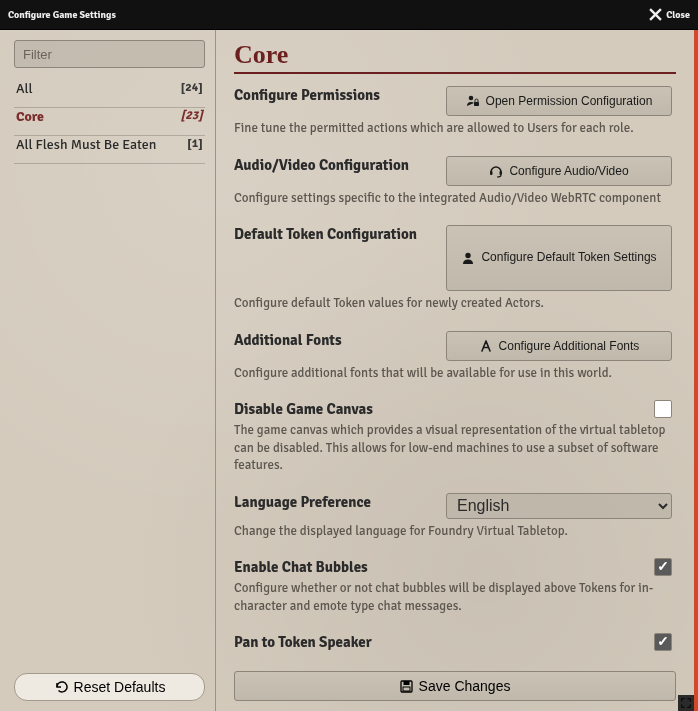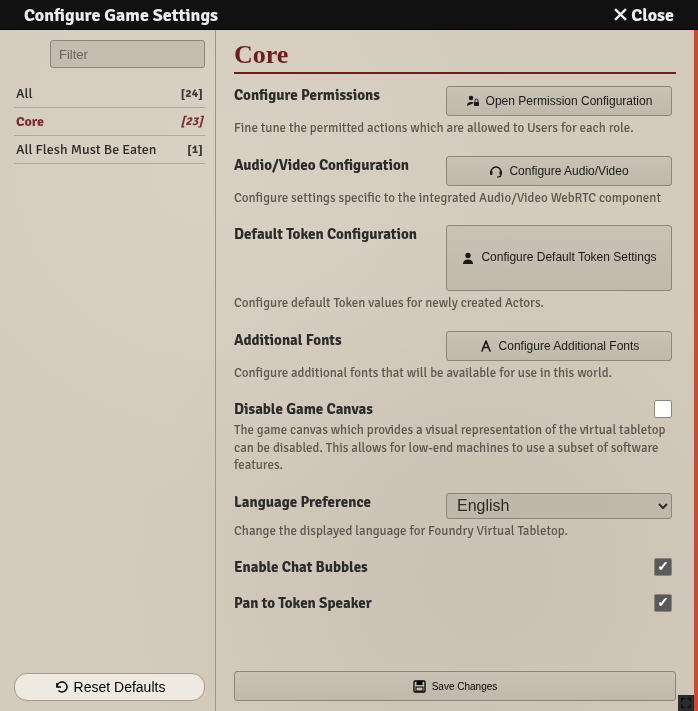--- a/index.html
+++ b/index.html
@@ -8,22 +8,22 @@
     width: 698px; height: 711px;
     display: flex; flex-direction: column;
     background: #d4cbbd;
     position: relative;
   }
   .titlebar {
     height: 30px;
     background: #111;
     color: #eee;
     display: flex; align-items: center;
-    padding: 0 24px;
-    font-size: 18px;
+    padding: 0 8px;
+    font-size: 10px;
     font-weight: bold;
     border-bottom: 1px solid #000;
     flex: 0 0 auto;
   }
   .titlebar .title { flex: 1; }
   .titlebar .close {
     display: flex; align-items: center; gap: 4px;
     cursor: pointer; font-weight: bold;
   }
   .titlebar .close svg { width: 13px; height: 13px; fill: #eee; }
@@ -44,26 +44,25 @@
   .filter-input {
     height: 28px;
     background: rgba(180,173,160,0.55);
     border: 1px solid #8d857a;
     border-radius: 3px;
     padding: 0 8px;
     font-size: 13px;
     color: #4a4a4a;
     outline: none;
     margin-bottom: 12px;
-    margin-left: 36px;
   }
   .filter-input::placeholder { color: #6b645c; }
   .cat-list { list-style: none; }
   .cat-item {
-    display: flex; justify-content: space-between; align-items: center;
+    display: flex; justify-content: space-between; 
     height: 28px;
     font-size: 14px;
     color: #2b2b2b;
     border-bottom: 1px solid rgba(120,113,102,0.4);
     cursor: pointer;
     padding: 0 2px;
   }
   .cat-item.active { color: #7b2c2c; font-weight: bold; }
   .cat-item .count { font-size: 12px; color: #3a3a3a; font-weight: bold; }
   .cat-item.active .count { color: #7b2c2c; font-style: italic; }
@@ -154,21 +153,21 @@
   }
   .footer {
     flex: 0 0 auto;
     padding: 8px 0 10px 0;
   }
   .save-btn {
     width: 100%; height: 30px;
     background: linear-gradient(#c9c2b5, #bfb8ab);
     border: 1px solid #8d857a;
     border-radius: 3px;
-    font-size: 10px;
+    font-size: 14px;
     display: flex; align-items: center; justify-content: center; gap: 6px;
     cursor: pointer;
   }
   .save-btn svg { width: 13px; height: 13px; }
   .resize-handle {
     position: absolute; right: 0; bottom: 0;
     width: 16px; height: 16px;
     background: #2a2a2a;
     cursor: nwse-resize;
     display: flex; align-items: center; justify-content: center;
@@ -339,20 +338,21 @@
           <div class="setting-hint">Change the displayed language for Foundry Virtual Tabletop.</div>
         </div>
 
         <div class="setting">
           <div class="setting-row">
             <span class="setting-label">Enable Chat Bubbles</span>
             <div class="right-ctrl">
               <span class="checkbox checked"></span>
             </div>
           </div>
+          <div class="setting-hint">Configure whether or not chat bubbles will be displayed above Tokens for in-character and emote type chat messages.</div>
         </div>
 
         <div class="setting">
           <div class="setting-row">
             <span class="setting-label">Pan to Token Speaker</span>
             <div class="right-ctrl">
               <span class="checkbox checked"></span>
             </div>
           </div>
         </div>

